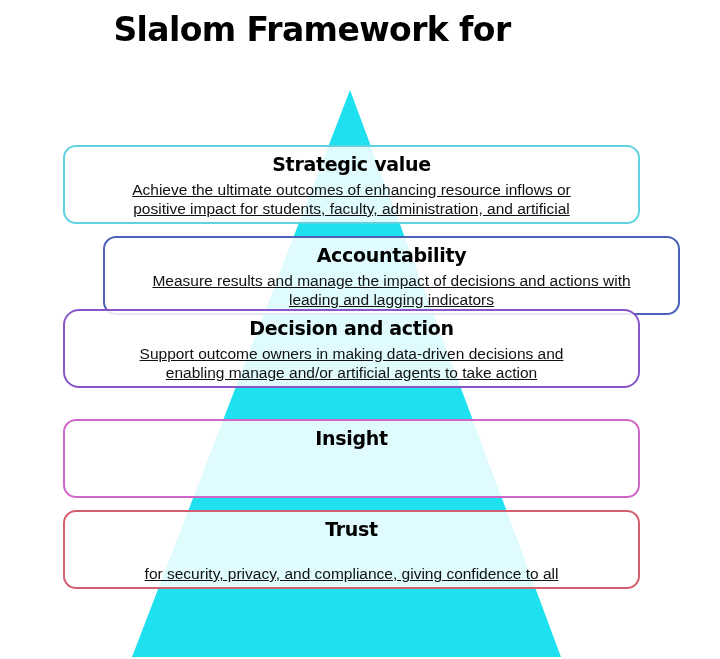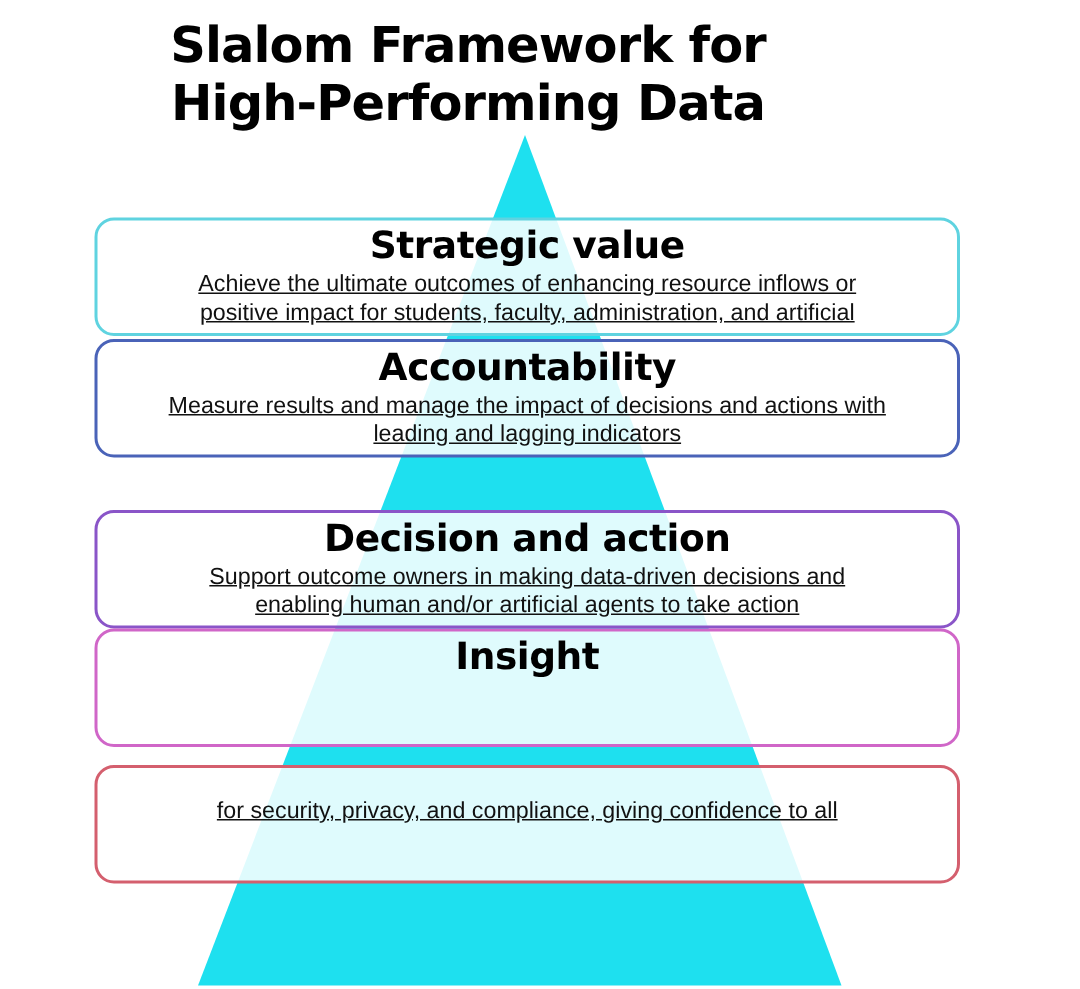--- a/index.html
+++ b/index.html
@@ -6,62 +6,62 @@
     body { width: 720px; height: 659px; position: relative; overflow: hidden;
            font-family: "Liberation Sans", "DejaVu Sans", sans-serif; color: #111; }
     .title { position: absolute; left: 0; width: 624px; top: 10px; text-align: center;
              font-weight: 700; font-size: 33px; line-height: 39px; letter-spacing: -0.6px; color: #000;
              font-family: "DejaVu Sans", sans-serif; }
     .title span { display: block; }
     .pyramid { position: absolute; left: 0; top: 0; width: 720px; height: 659px; }
     .layer { position: absolute; left: 63px; width: 577px; height: 79px; box-sizing: border-box;
              border: 2px solid #5fd3e0; border-radius: 13px; background: rgba(255,255,255,0.86);
              text-align: center; }
-    .layer h2 { margin: 5px 0 4px 0; font-size: 25px; line-height: 24px; font-weight: 700; color: #000;
+    .layer h2 { margin: 5px 0 4px 0; font-size: 19px; line-height: 24px; font-weight: 700; color: #000;
                 font-family: "DejaVu Sans", sans-serif; letter-spacing: -0.3px; }
     .layer p { margin: 0 8px; font-size: 15.5px; line-height: 19px; color: #111; text-decoration: underline; }
   </style>
 </head>
 <body>
 
 <div class="title">
   <span>Slalom Framework for</span>
-  <span>High-Performing Data</span>
 </div>
 
 <svg class="pyramid" viewBox="0 0 720 659" width="720" height="659">
   <polygon id="tri" points="350,90 132,657 561,657" fill="#1ee0ef"></polygon>
 </svg>
 
 <div class="layer" style="top: 145px; border-color: rgb(95, 211, 224);">
   <h2>Strategic value</h2>
   <p>
     <span>Achieve the ultimate outcomes of enhancing resource inflows or</span><br>
     <span>positive impact for students, faculty, administration, and artificial</span>
   </p>
 </div>
 
-<div class="layer" style="top: 226px; border-color: rgb(74, 99, 184);">
+<div class="layer" style="top: 236px; border-color: rgb(74, 99, 184); margin-left: 40px;">
   <h2>Accountability</h2>
   <p>
     <span>Measure results and manage the impact of decisions and actions with</span><br>
     <span>leading and lagging indicators</span>
   </p>
 </div>
 
-<div class="layer" style="top: 340px; border-color: rgb(138, 85, 200);">
+<div class="layer" style="top: 309px; border-color: rgb(138, 85, 200); border-radius: 16px;">
   <h2>Decision and action</h2>
   <p>
     <span>Support outcome owners in making data-driven decisions and</span><br>
-    <span>enabling human and/or artificial agents to take action</span>
+    <span>enabling manage and/or artificial agents to take action</span>
   </p>
 </div>
 
 <div class="layer" style="top: 419px; border-color: rgb(208, 102, 200); text-align: center;">
   <h2>Insight</h2>
 </div>
 
 <div class="layer" style="top: 510px; border-color: rgb(212, 95, 110);">
+  <h2>Trust</h2>
   <p>
     <br>
     <span>for security, privacy, and compliance, giving confidence to all</span>
   </p>
 </div>
 
 </body></html>

